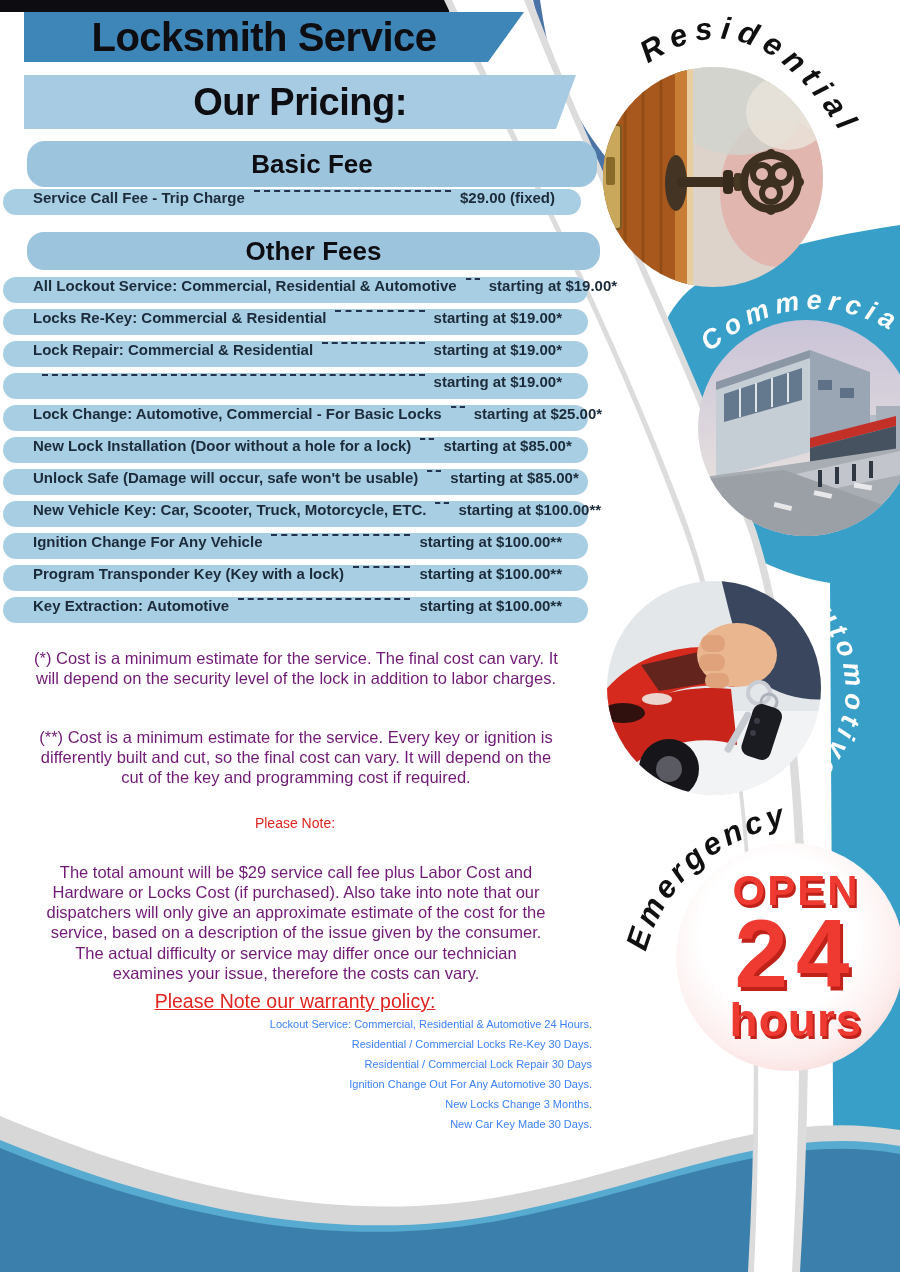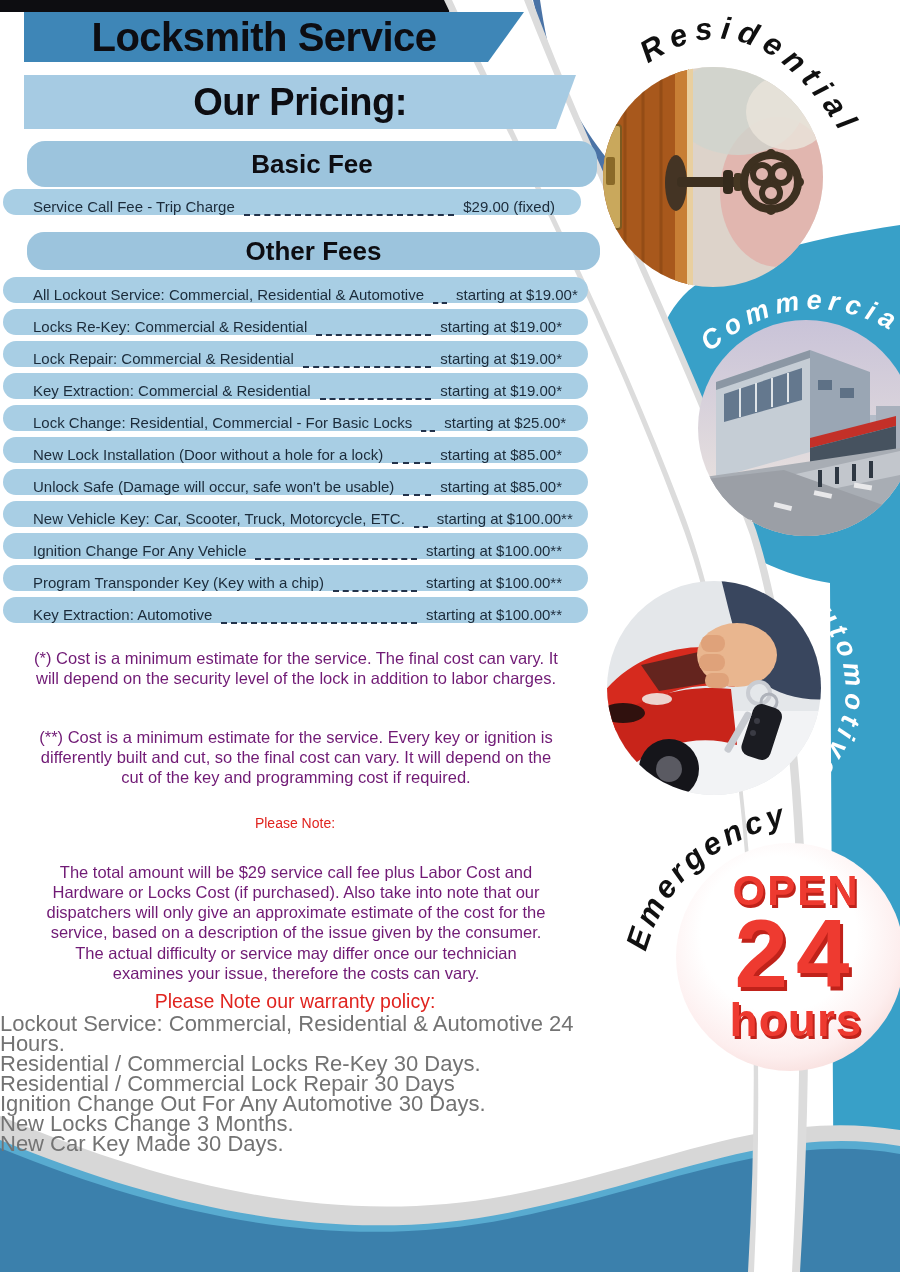--- a/index.html
+++ b/index.html
@@ -10,35 +10,35 @@
   
   .bar{position:absolute;left:0;display:flex;align-items:center;justify-content:center;
        color:#0d0d12;font-weight:800;margin-left:24px;}
   .title-bar{top:12px;width:500px;height:50px;background:#3e86b7;font-size:40px;letter-spacing:-.5px;
              clip-path:polygon(0 0,100% 0,calc(100% - 36px) 100%,0 100%);padding-right:20px;box-sizing:border-box;}
   .pricing-bar{top:75px;width:552px;height:54px;background:#a6cbe3;font-size:38px;letter-spacing:-.5px;
              clip-path:polygon(0 0,100% 0,calc(100% - 20px) 100%,0 100%);}
   .section-bar{left:3px;border-radius:18px;background:#9cc4dd;font-size:26px;}
   .basic-head{top:141px;width:570px;height:46px;}
   .other-head{top:232px;width:573px;height:38px;border-radius:17px;}
-  .frow{display:flex;align-items:flex-end;height:26px;margin-bottom:6px;background:#a8cee4;
-        border-radius:13px;padding:0 26px 0 30px;font-size:15px;color:#1b2b3a;}
+  .frow{display:flex;align-items:flex-start;height:26px;margin-bottom:6px;background:#a8cee4;
+        border-radius:13px;padding:0 26px 0 30px;font-size:15px;color:#1b2b3a;font-weight:bold;}
   .frow .flabel,.frow .fprice{white-space:nowrap;}
   .leader{flex:1;min-width:14px;margin:0 9px;border-top:2px dashed #22324a;height:0;transform:translateY(1px);}
   .basic-row-wrap{position:absolute;left:3px;top:189px;width:578px;}
   .rows-wrap{position:absolute;left:3px;top:277px;width:585px;}
   .para{position:absolute;text-align:center;color:#701a75;font-size:16.5px;line-height:1.22;}
   .note1{left:32px;top:648px;width:528px;}
   .note2{left:32px;top:727px;width:528px;}
   .red-head{position:absolute;left:0;width:590px;text-align:center;color:#e0241f;}
   .pn-head{top:815px;font-size:14px;}
   .pn-body{left:38px;top:862px;width:516px;}
-  .w-head{top:990px;font-size:19.5px;}
-  .w-lines{position:absolute;left:0;top:1014px;width:592px;text-align:left;color:#737373;
-           font-size:22px;line-height:20px;}
+  .w-head{top:990px;font-size:19.5px;text-decoration:underline;}
+  .w-lines{position:absolute;left:0;top:1014px;width:592px;text-align:right;color:#3b82f6;
+           font-size:11px;line-height:20px;}
   
   .badge{position:absolute;left:676px;top:843px;width:228px;height:228px;border-radius:50%;
          background:radial-gradient(circle at 45% 40%,#ffffff 42%,#fdeeee 66%,#f5d7d4 84%,#f0c9c5 100%);
          display:flex;flex-direction:column;align-items:center;justify-content:center;
          color:#ee3a30;font-weight:800;padding-left:12px;box-sizing:border-box;}
   .badge .l1{font-size:42px;line-height:40px;letter-spacing:2px;text-shadow:2px 3px 0 #c0221a;}
   .badge .l2{font-size:96px;line-height:86px;letter-spacing:8px;text-shadow:3px 4px 0 #c0221a;}
   .badge .l3{font-size:46px;line-height:46px;letter-spacing:1px;text-shadow:2px 3px 0 #c0221a;}
   .arc-svg{position:absolute;inset:0;pointer-events:none;}
   .arc-text{font-family:"Liberation Sans","DejaVu Sans",sans-serif;font-style:italic;font-weight:600;}
@@ -90,26 +90,25 @@
         <span class="flabel">Locks Re-Key: Commercial &amp; Residential</span>
         <span class="leader"></span>
         <span class="fprice">starting at $19.00*</span>
       </div>
     <div class="frow">
         <span class="flabel">Lock Repair: Commercial &amp; Residential</span>
         <span class="leader"></span>
         <span class="fprice">starting at $19.00*</span>
       </div>
     <div class="frow">
-        <span class="flabel">Key Extraction: Commercial &amp; Residential</span>
-        <span class="leader"></span>
-        <span class="fprice">starting at $19.00*</span>
-      </div>
-    <div class="frow">
-        <span class="flabel">Lock Change: Residential, Commercial - For Basic Locks</span>
+        <span class="leader"></span>
+        <span class="fprice">starting at $19.00*</span>
+      </div>
+    <div class="frow">
+        <span class="flabel">Lock Change: Automotive, Commercial - For Basic Locks</span>
         <span class="leader"></span>
         <span class="fprice">starting at $25.00*</span>
       </div>
     <div class="frow">
         <span class="flabel">New Lock Installation (Door without a hole for a lock)</span>
         <span class="leader"></span>
         <span class="fprice">starting at $85.00*</span>
       </div>
     <div class="frow">
         <span class="flabel">Unlock Safe (Damage will occur, safe won't be usable)</span>
@@ -120,21 +119,21 @@
         <span class="flabel">New Vehicle Key: Car, Scooter, Truck, Motorcycle, ETC.</span>
         <span class="leader"></span>
         <span class="fprice">starting at $100.00**</span>
       </div>
     <div class="frow">
         <span class="flabel">Ignition Change For Any Vehicle</span>
         <span class="leader"></span>
         <span class="fprice">starting at $100.00**</span>
       </div>
     <div class="frow">
-        <span class="flabel">Program Transponder Key (Key with a chip)</span>
+        <span class="flabel">Program Transponder Key (Key with a lock)</span>
         <span class="leader"></span>
         <span class="fprice">starting at $100.00**</span>
       </div>
     <div class="frow">
         <span class="flabel">Key Extraction: Automotive</span>
         <span class="leader"></span>
         <span class="fprice">starting at $100.00**</span>
       </div>
   </div>
 

